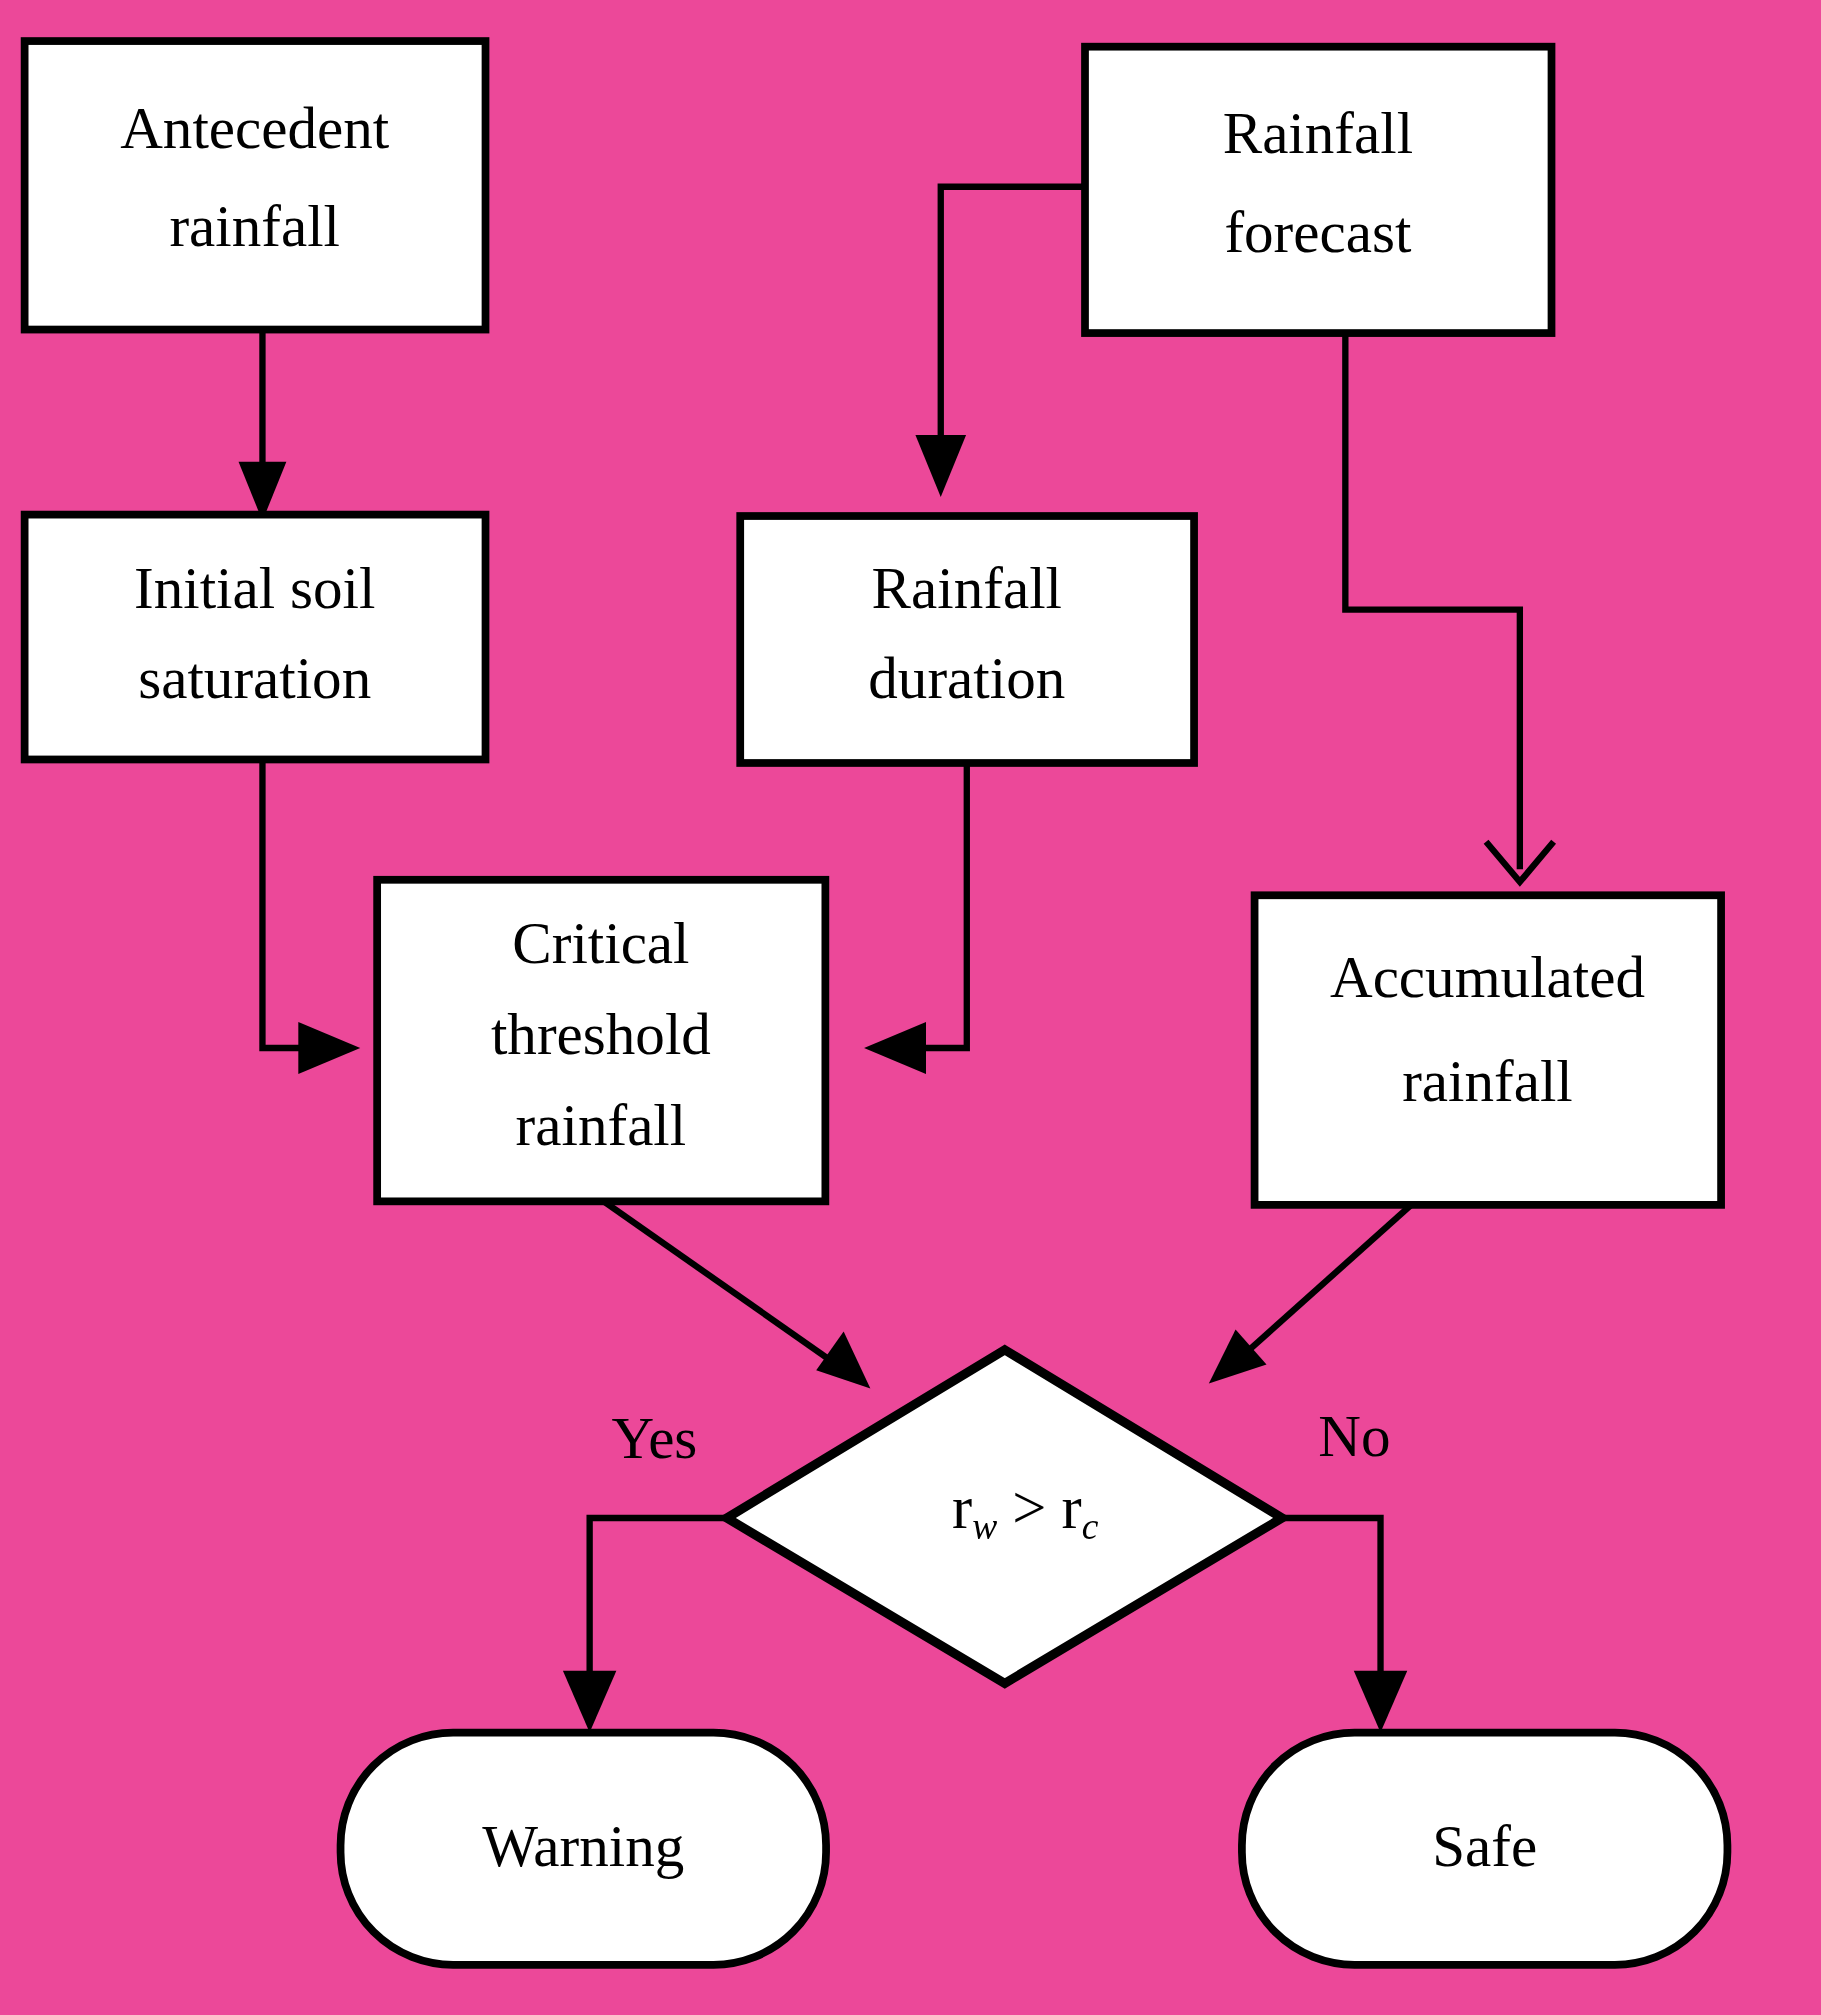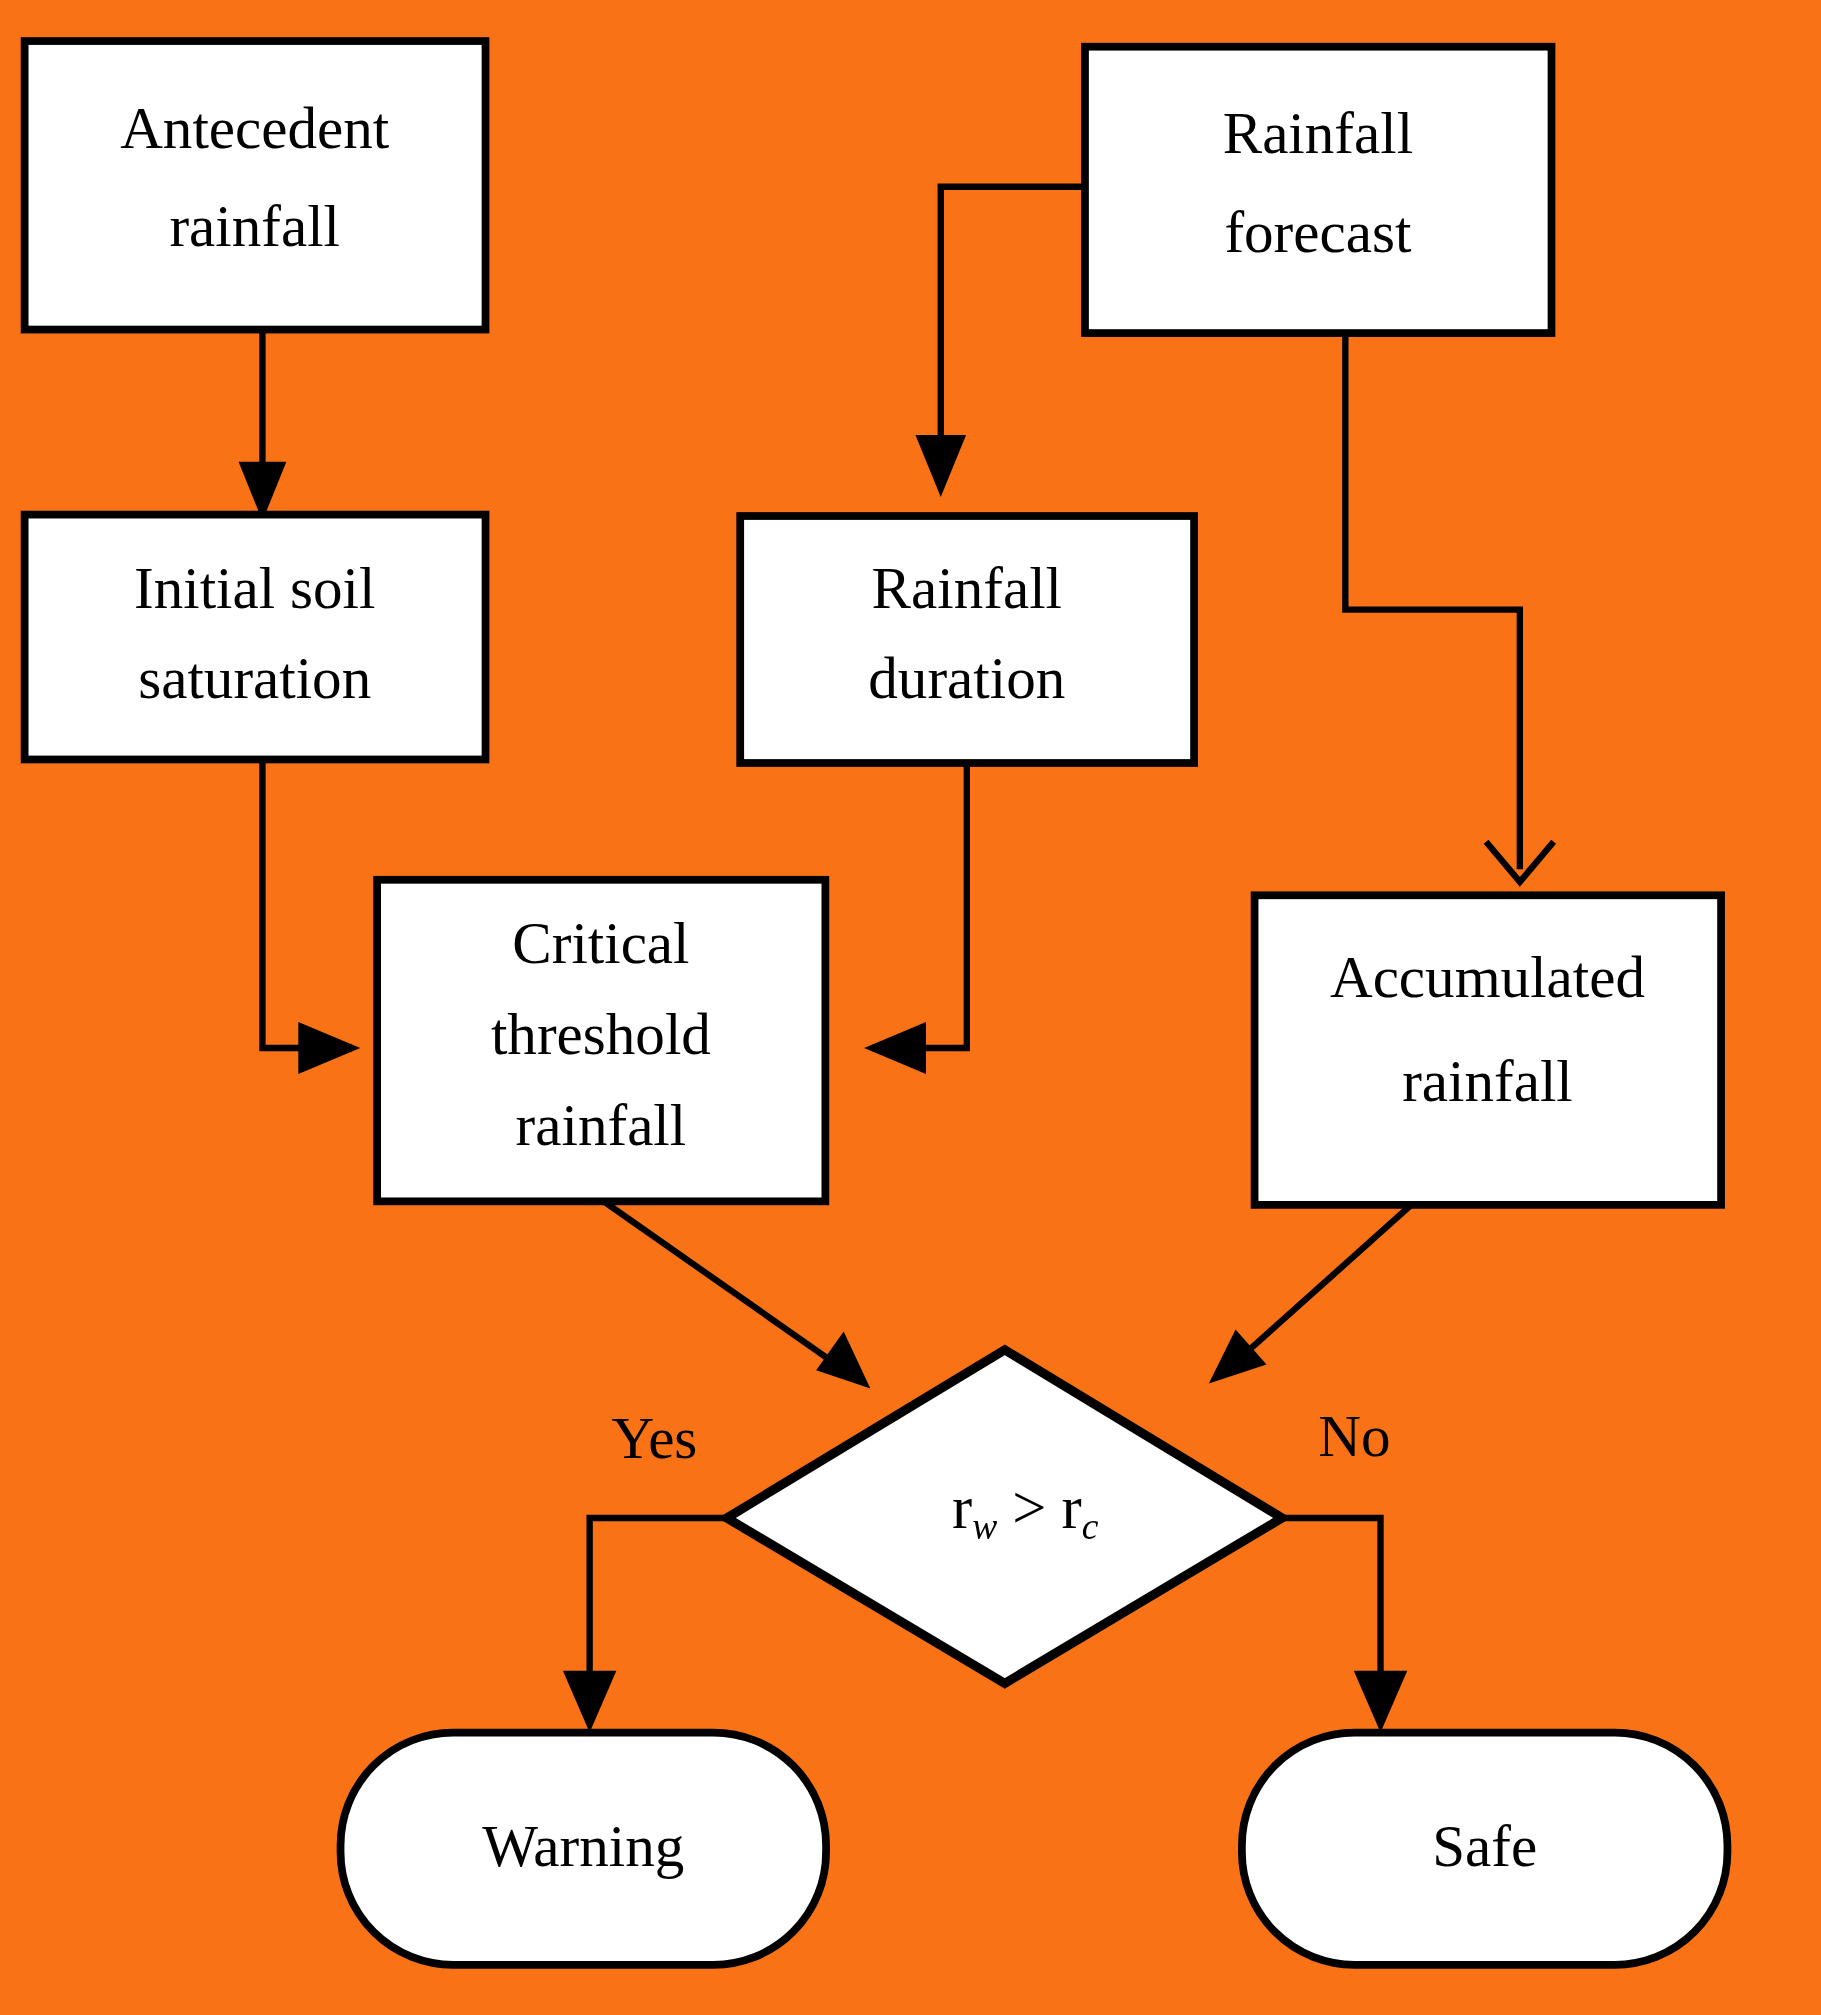--- a/index.html
+++ b/index.html
@@ -10,21 +10,21 @@
   body {
     width: 1821px;
     height: 2015px;
     font-family: "Liberation Serif", "DejaVu Serif", serif;
     overflow: hidden;
   }
   #flow-root {
     position: relative;
     width: 1821px;
     height: 2015px;
-    background: #f97316;
+    background: #ec4899;
   }
   svg#flow-svg {
     position: absolute;
     left: 0;
     top: 0;
     width: 1821px;
     height: 2015px;
     display: block;
   }
   .node-shape {

